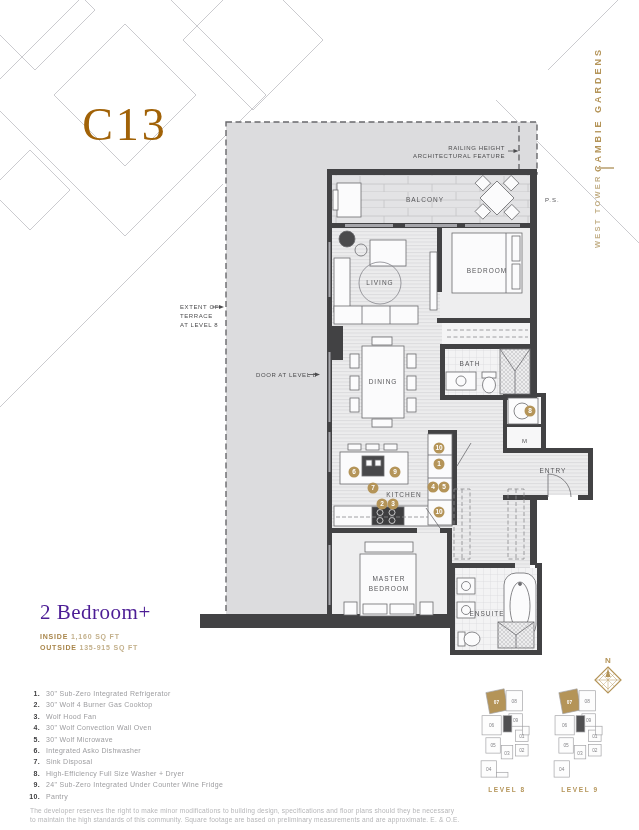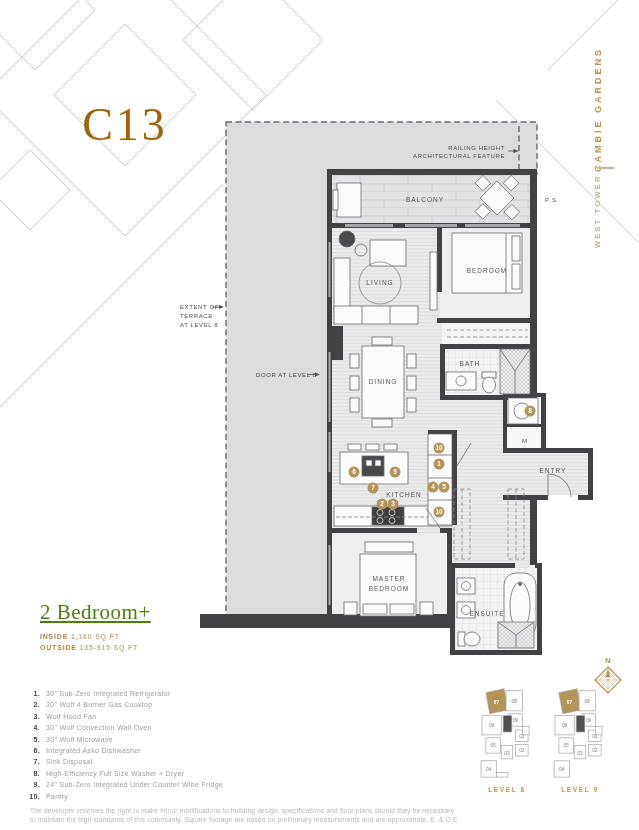--- a/index.html
+++ b/index.html
@@ -30,21 +30,21 @@
     letter-spacing:3px;color:#b49458;}
   .vtext.tower{top:152px;height:66px;font-size:7.5px;font-weight:bold;
     letter-spacing:2.2px;color:#c2ae85;}
   .vdivider{position:absolute;left:4px;top:137px;width:17px;height:2px;background:#c9b691;}
   
   #floorplan{left:170px;top:110px;}
   
   .summary{left:40px;top:600px;width:220px;}
   .summary .line{
     font-family:"Liberation Serif",serif;font-size:21px;line-height:24px;
-    color:#4d7c0f;letter-spacing:0.5px;text-decoration:underline;
+    color:#4c1d95;letter-spacing:0.5px;
   }
   .sqft{margin-top:8px;font-size:7px;letter-spacing:0.8px;line-height:10.5px;}
   .sqft .lab{font-weight:bold;color:#a8854a;}
   .sqft .val{color:#c3b08b;font-weight:bold;}
   
   .features{left:28px;top:688px;width:300px;list-style:none;margin:0;padding:0;}
   .features li{font-size:7px;line-height:11.4px;color:#9c9c9f;letter-spacing:0.3px;}
   .fnum{display:inline-block;width:12px;text-align:right;font-weight:bold;color:#3f3f41;}
   .ftext{margin-left:6px;}
   

